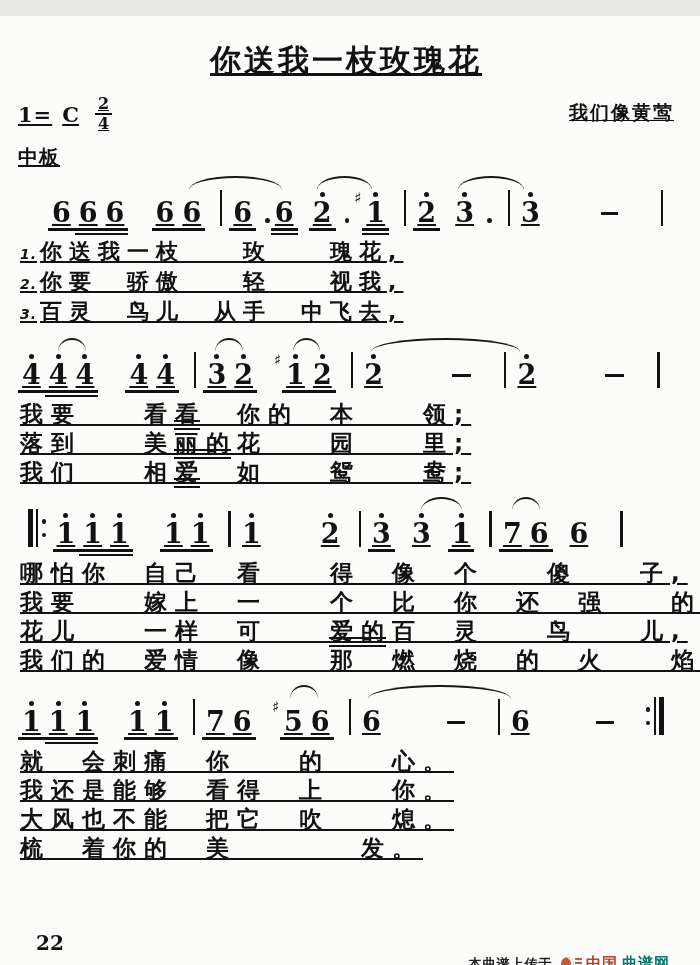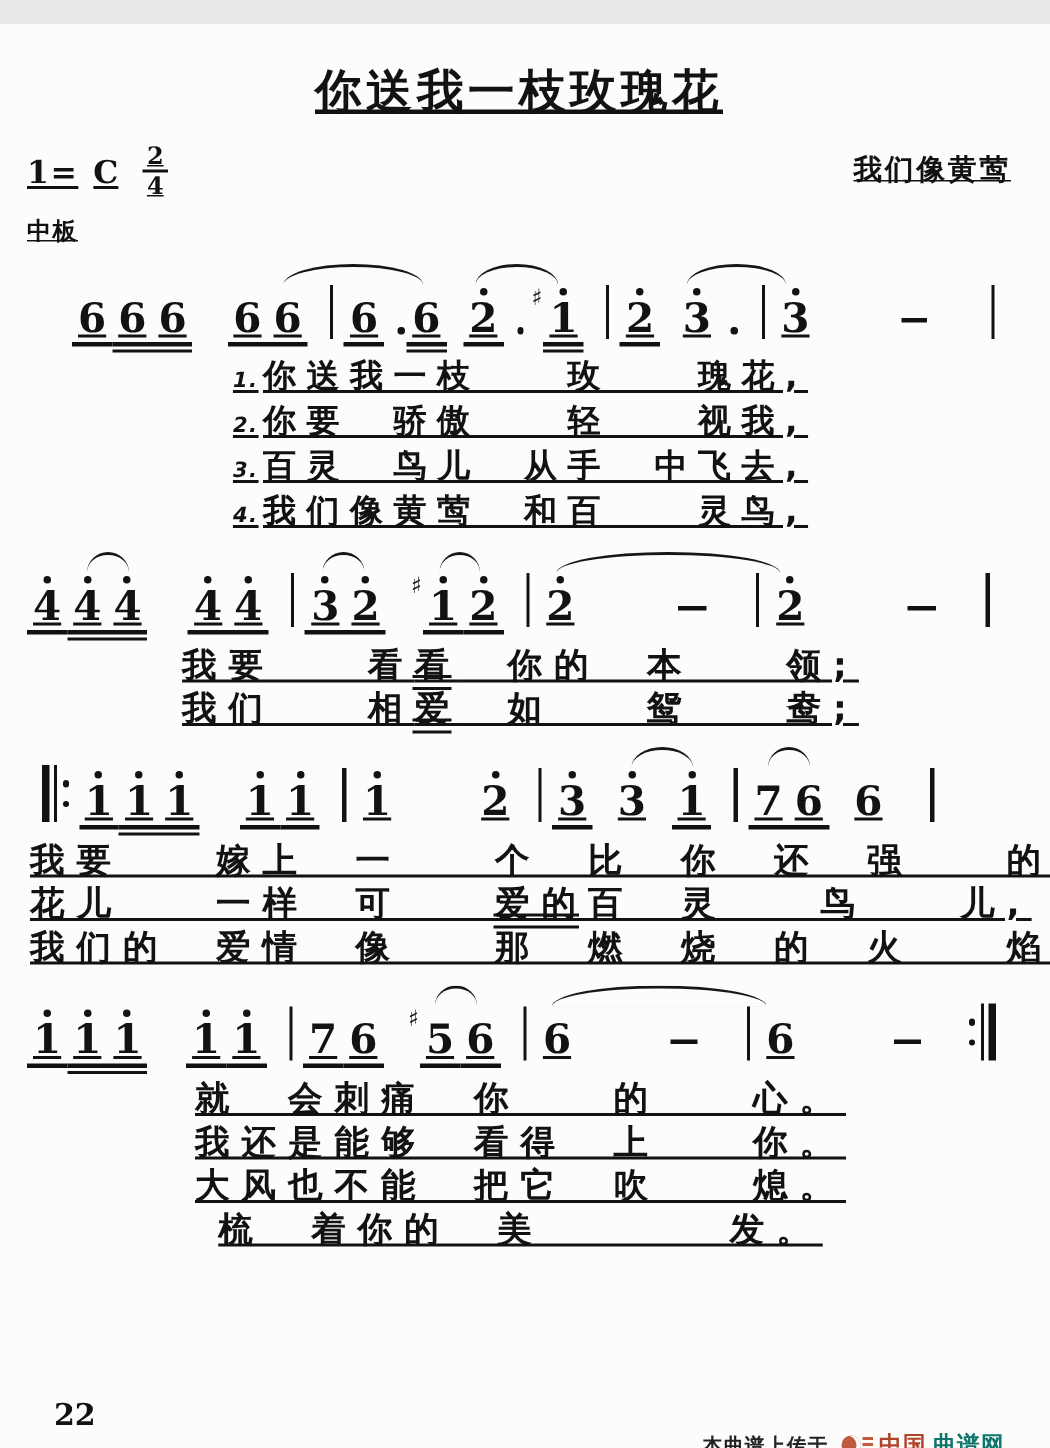--- a/index.html
+++ b/index.html
@@ -16,21 +16,21 @@
     letter-spacing:3px; font-family:"DejaVu Serif", serif;
   }
   .keyrow{display:flex; justify-content:space-between; align-items:flex-start; margin-top:14px; height:36px;}
   .keysig{display:flex; align-items:center; font-family:"DejaVu Serif", serif; font-weight:700; font-size:21px;}
   .keysig .kp{letter-spacing:1px;}
   .keysig .kl{margin-left:10px;}
   .frac{display:inline-flex; flex-direction:column; align-items:center; margin-left:16px; line-height:1;}
   .frac .fn{font-size:16px; font-weight:700; border-bottom:2.5px solid #121212; padding:0 3px 1px;}
   .frac .fd{font-size:16px; font-weight:700; padding-top:1px;}
   .source{font-size:19px; font-weight:700; letter-spacing:2px; margin-top:4px;}
-  .tempo{margin-top:12px; font-size:16px; font-weight:700; letter-spacing:1px; height:22px;}
+  .tempo{margin-top:12px; font-size:20px; font-weight:700; letter-spacing:1px; height:22px;}
   
   .mline{position:relative; display:flex; align-items:flex-end; padding-top:15px; margin:8px 0 2px; height:47px;}
   .tok{position:relative; display:inline-flex; flex-direction:column; align-items:center; margin-right:8px;}
   .tok.sh{margin-left:12px;}
   .oct{height:9px; display:flex; align-items:flex-end; justify-content:center;}
   .odot{width:5px; height:5px; border-radius:50%; background:#121212; margin-bottom:2px;}
   .num{font-family:"DejaVu Serif", serif; font-weight:700; font-size:27px; line-height:27px; min-width:16px; text-align:center;}
   .uls{height:10px; width:calc(100% + 8px); margin:0 -4px; display:flex; flex-direction:column;}
   .uls i{display:block; height:2.5px; background:#121212; margin-top:2px;}
   .acc{position:absolute; top:1px; left:-12px; font-size:15px; font-weight:700; line-height:1;}
@@ -40,21 +40,21 @@
   .g1{width:13px;} .g2{width:27px;} .g3{width:52px;}
   .rep{display:inline-flex; align-items:center; height:38px; margin:0 8px 10px; align-self:flex-end;}
   .rep .rb{display:inline-block; height:38px; margin:0 1.5px;}
   .rep .thick{width:5px; background:#121212;}
   .rep .thin{width:2px; background:#121212;}
   .rdots{display:inline-flex; flex-direction:column; justify-content:center; gap:9px; margin:0 2.5px;}
   .rdots i{width:4.5px; height:4.5px; border-radius:50%; background:#121212;}
   .slur{position:absolute; top:2px; height:12px; border-top:2.5px solid #161616;
         border-radius:50% 50% 0 0 / 100% 100% 0 0;}
   
-  .lblock{margin:2px 0 8px; padding-left:2px;text-align:center;}
+  .lblock{margin:2px 0 8px; padding-left:2px;}
   .lrow{font-size:23px; font-weight:700; letter-spacing:8px; line-height:29px; white-space:pre;}
   .lblock.first .lrow{font-size:22px; line-height:27px; letter-spacing:7px;}
   .vno{font-size:14px; font-weight:700; letter-spacing:1px; margin-right:3px; font-style:italic;}
   .u{position:relative;}
   .u:after{content:""; position:absolute; left:-1px; right:6px; bottom:-3px; height:6px;
            border-top:2px solid #121212; border-bottom:2px solid #121212;}
   
   .pageno{position:absolute; left:36px; bottom:26px; font-size:20px; font-weight:700;
           font-family:"DejaVu Serif", serif;}
   .wm{position:absolute; right:30px; bottom:8px; display:flex; align-items:center; gap:4px;}
@@ -200,21 +200,20 @@
         <span class="g2"></span>
         <span class="tbar"></span>
         <span class="slur" style="left: 170.55px; width: 93.9px;"></span>
         <span class="slur" style="left: 298.55px; width: 55.9px;"></span>
         <span class="slur" style="left: 439.55px; width: 66.9px;"></span>
       </div>
       <div class="lblock first">
         <div class="lrow"><span class="vno">1.</span>你送我一枝　　玫　　瑰花,</div>
         <div class="lrow"><span class="vno">2.</span>你要　骄傲　　轻　　视我,</div>
         <div class="lrow"><span class="vno">3.</span>百灵　鸟儿　从手　中飞去,</div>
-        <div class="lrow"><span class="vno">4.</span>我们像黄莺　和百　　灵鸟,</div>
       </div>
       <div class="mline" style="padding-left: 4px;">
         <span class="tok">
           <span class="oct">
             <i class="odot"></i>
           </span>
           <span class="num">4</span>
           <span class="uls">
             <i class="uline"></i>
           </span>
@@ -320,20 +319,21 @@
         <span class="tdash"></span>
         <span class="g1"></span>
         <span class="tbar"></span>
         <span class="slur" style="left: 39.55px; width: 28.9px;"></span>
         <span class="slur" style="left: 196.55px; width: 28.9px;"></span>
         <span class="slur" style="left: 274.55px; width: 27.9px;"></span>
         <span class="slur" style="left: 352.55px; width: 149.9px;"></span>
       </div>
       <div class="lblock">
         <div class="lrow">我要　　看<span class="u">看</span>　你的　本　　领;</div>
+        <div class="lrow">落到　　美<span class="u">丽的</span>花　　园　　里;</div>
         <div class="lrow">我们　　相<span class="u">爱</span>　如　　鸳　　鸯;</div>
       </div>
       <div class="mline" style="padding-left: 0px;">
         <span class="rep">
           <i class="rb thick"></i>
           <i class="rb thin"></i>
           <span class="rdots">
             <i></i>
             <i></i>
           </span>
@@ -450,20 +450,21 @@
           <span class="oct"></span>
           <span class="num">6</span>
           <span class="uls"></span>
         </span>
         <span class="g1"></span>
         <span class="tbar"></span>
         <span class="slur" style="left: 402.55px; width: 41.9px;"></span>
         <span class="slur" style="left: 493.55px; width: 28.9px;"></span>
       </div>
       <div class="lblock">
+        <div class="lrow">哪怕你　自己　看　　得　像　个　　傻　　子,</div>
         <div class="lrow">我要　　嫁上　一　　个　比　你　还　强　　的,</div>
         <div class="lrow">花儿　　一样　可　　<span class="u">爱的</span>百　灵　　鸟　　儿,</div>
         <div class="lrow">我们的　爱情　像　　那　燃　烧　的　火　　焰,</div>
       </div>
       <div class="mline" style="padding-left: 4px;">
         <span class="tok">
           <span class="oct">
             <i class="odot"></i>
           </span>
           <span class="num">1</span>

